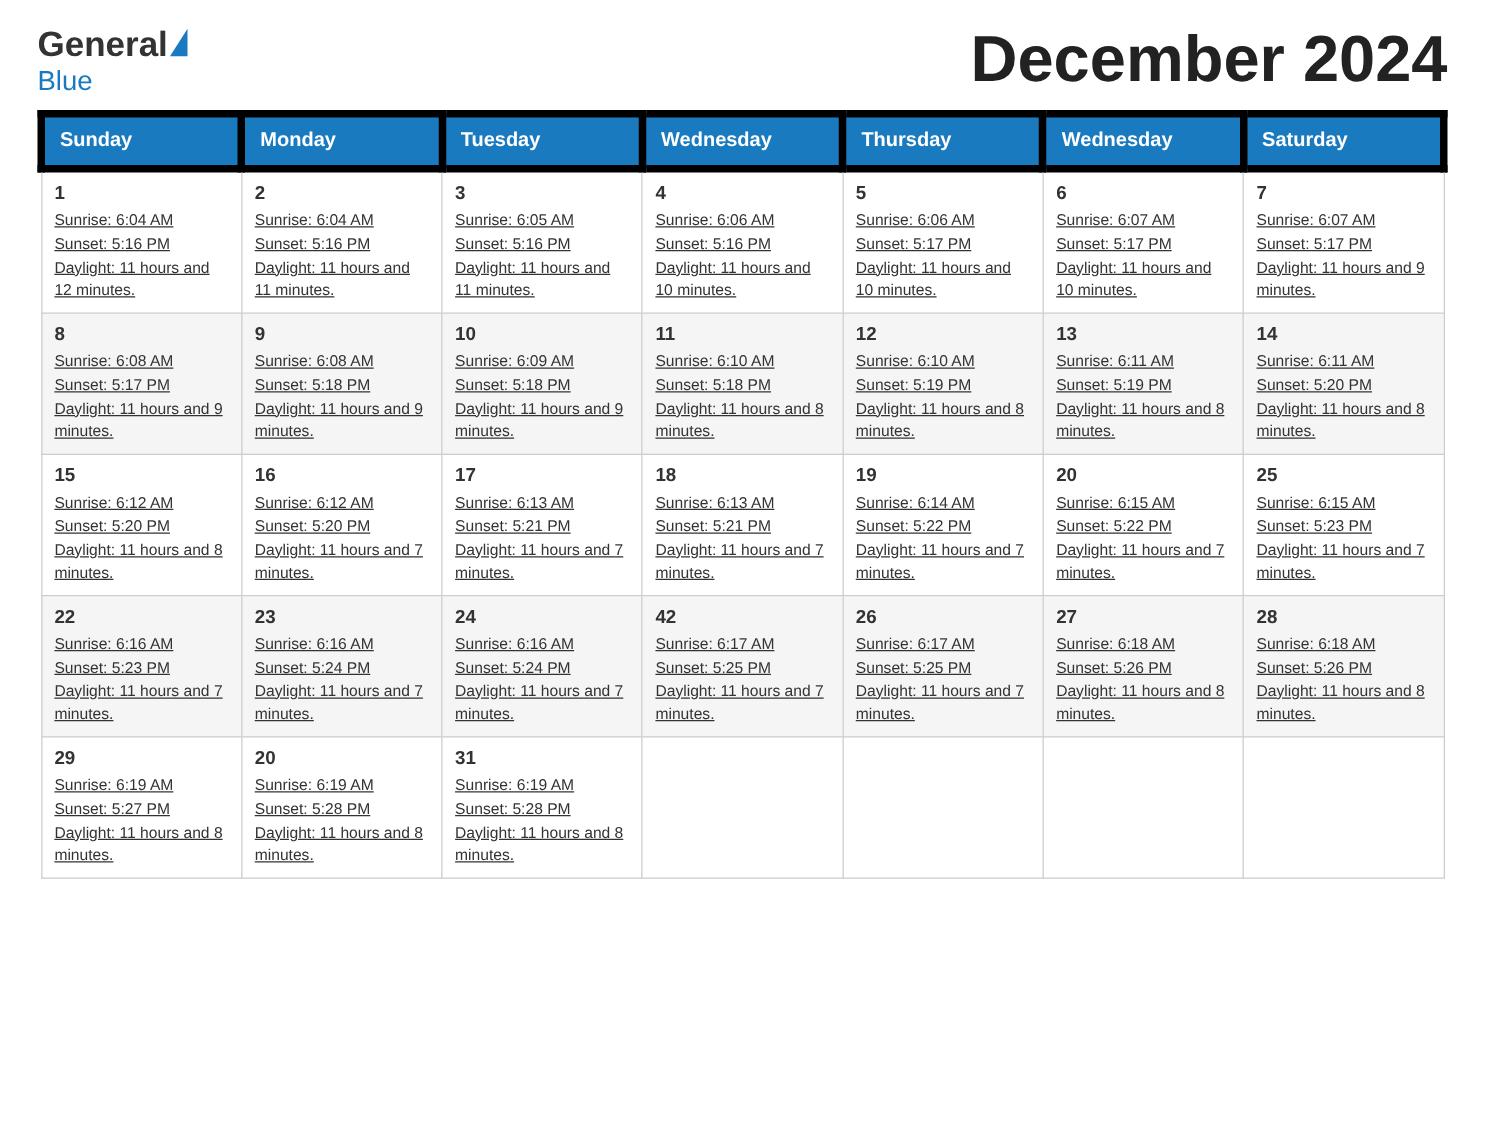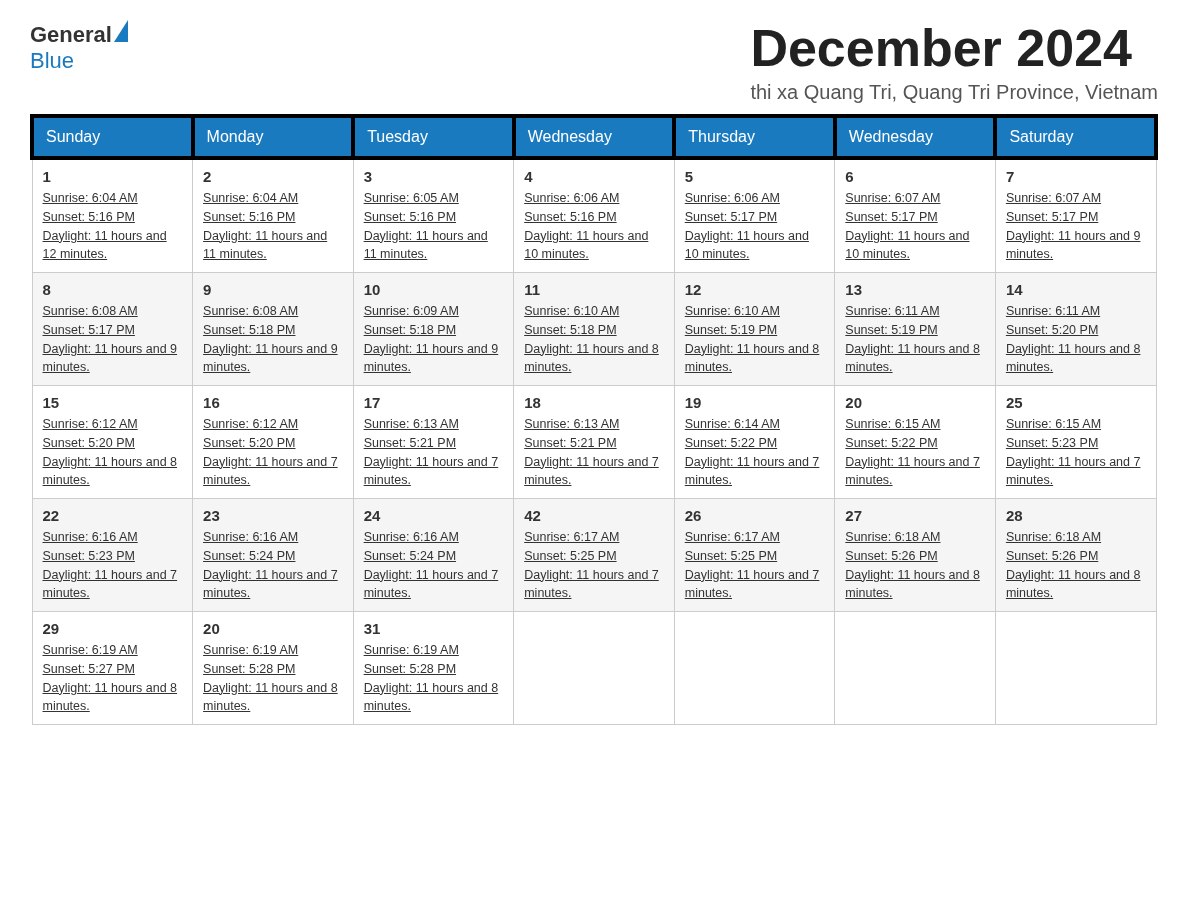--- a/index.html
+++ b/index.html
@@ -15,21 +15,21 @@
       justify-content: space-between;
       align-items: flex-start;
       margin-bottom: 10px;
     }
     .logo {
       display: flex;
       align-items: center;
       gap: 4px;
     }
     .logo-text-general {
-      font-size: 22px;
+      font-size: 28px;
       font-weight: bold;
       color: #333;
       text-align: center;
     }
     .logo-text-blue {
       font-size: 22px;
       font-weight: normal;
       color: #1a7abf;
     }
     .logo-icon {
@@ -56,24 +56,24 @@
     }
     .calendar-table {
       width: 100%;
       border-collapse: collapse;
       margin-top: 8px;
     }
     .calendar-table th {
       background-color: #1a7abf;
       color: #fff;
       font-size: 16px;
-      font-weight: normal;
+      font-weight: bold;
       padding: 10px 12px;
       text-align: left;
-      border: 4px solid #000000;
+      border: 6px solid #000000;
     }
     .calendar-table td {
       border: 1px solid #ccc;
       vertical-align: top;
       padding: 8px 10px;
       width: 14.28%;
       font-size: 13px;
       color: #333;
     }
     .day-number {
@@ -99,21 +99,20 @@
 
 <div class="header-area">
   <div class="logo">
     <span>
       <span class="logo-text-general">General</span><span class="logo-icon"></span><br>
       <span class="logo-text-blue">Blue</span>
     </span>
   </div>
   <div class="title-area">
     <div class="month-title">December 2024</div>
-    <div class="location-subtitle">thi xa Quang Tri, Quang Tri Province, Vietnam</div>
   </div>
 </div>
 
 <table class="calendar-table">
   <thead>
     <tr>
 
     <th>Sunday</th>
         <th>Monday</th>
         <th>Tuesday</th>

